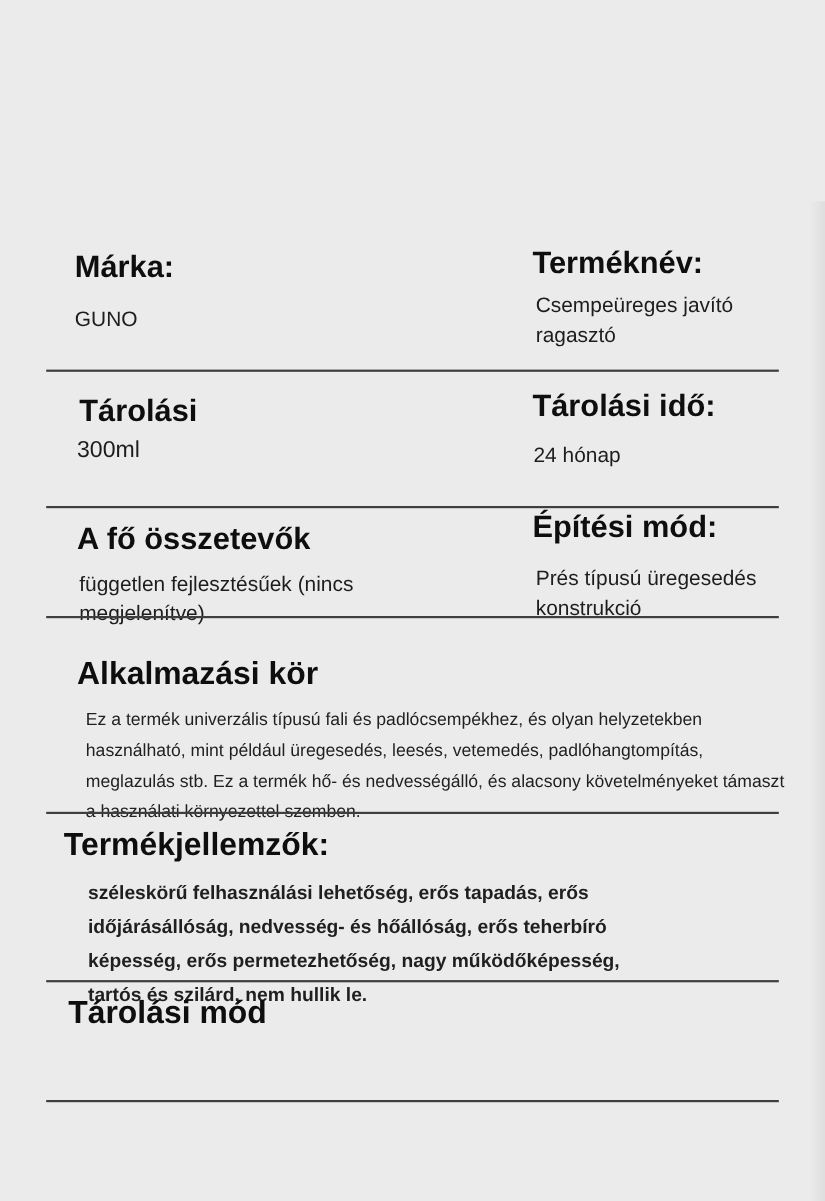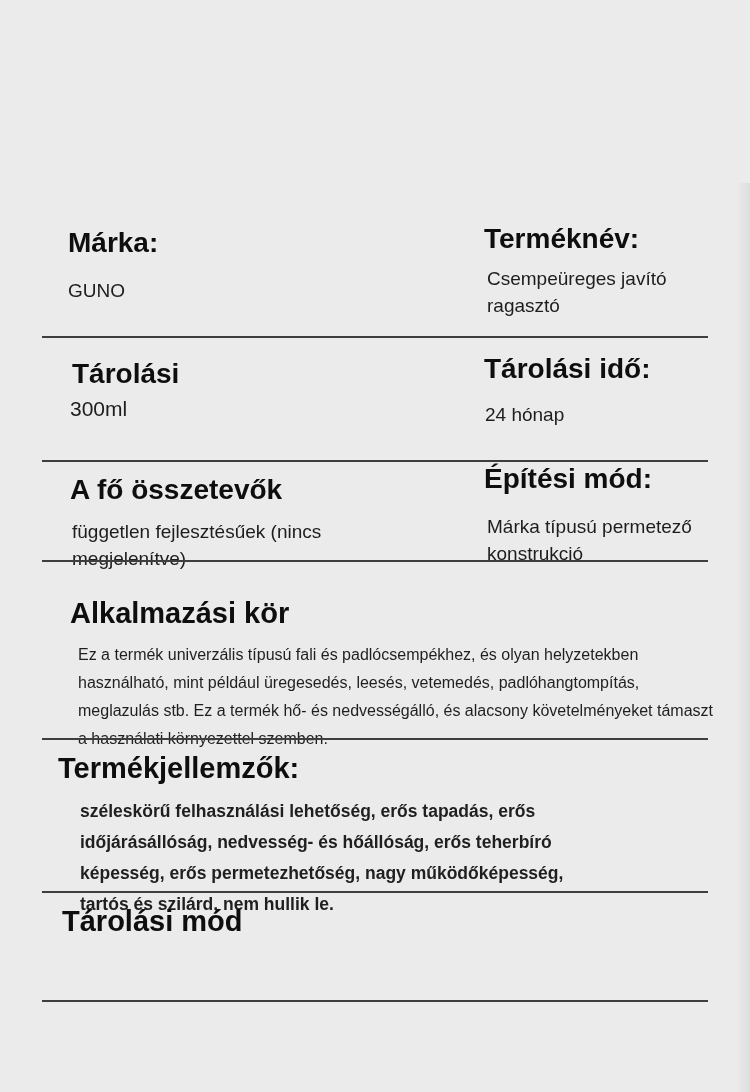--- a/index.html
+++ b/index.html
@@ -105,21 +105,21 @@
     <div class="cell val l-val">300ml</div>
     <div class="cell lbl r-lbl">Tárolási idő:</div>
     <div class="cell val r-val">24 hónap</div>
     <div class="rule"></div>
   </section>
 
   <section class="row" id="row3">
     <div class="cell lbl l-lbl">A fő összetevők</div>
     <div class="cell val l-val">független fejlesztésűek (nincs megjelenítve)</div>
     <div class="cell lbl r-lbl">Építési mód:</div>
-    <div class="cell val r-val">Márka típusú permetező konstrukció</div>
+    <div class="cell val r-val">Prés típusú üregesedés konstrukció</div>
     <div class="rule"></div>
   </section>
 
   <section class="sec" id="sec1">
     <div class="sec-h">Alkalmazási kör</div>
     <div class="sec-b">Ez a termék univerzális típusú fali és padlócsempékhez, és olyan helyzetekben használható, mint például üregesedés, leesés, vetemedés, padlóhangtompítás, meglazulás stb. Ez a termék hő- és nedvességálló, és alacsony követelményeket támaszt a használati környezettel szemben.</div>
     <div class="rule"></div>
   </section>
 
   <section class="sec" id="sec2">

